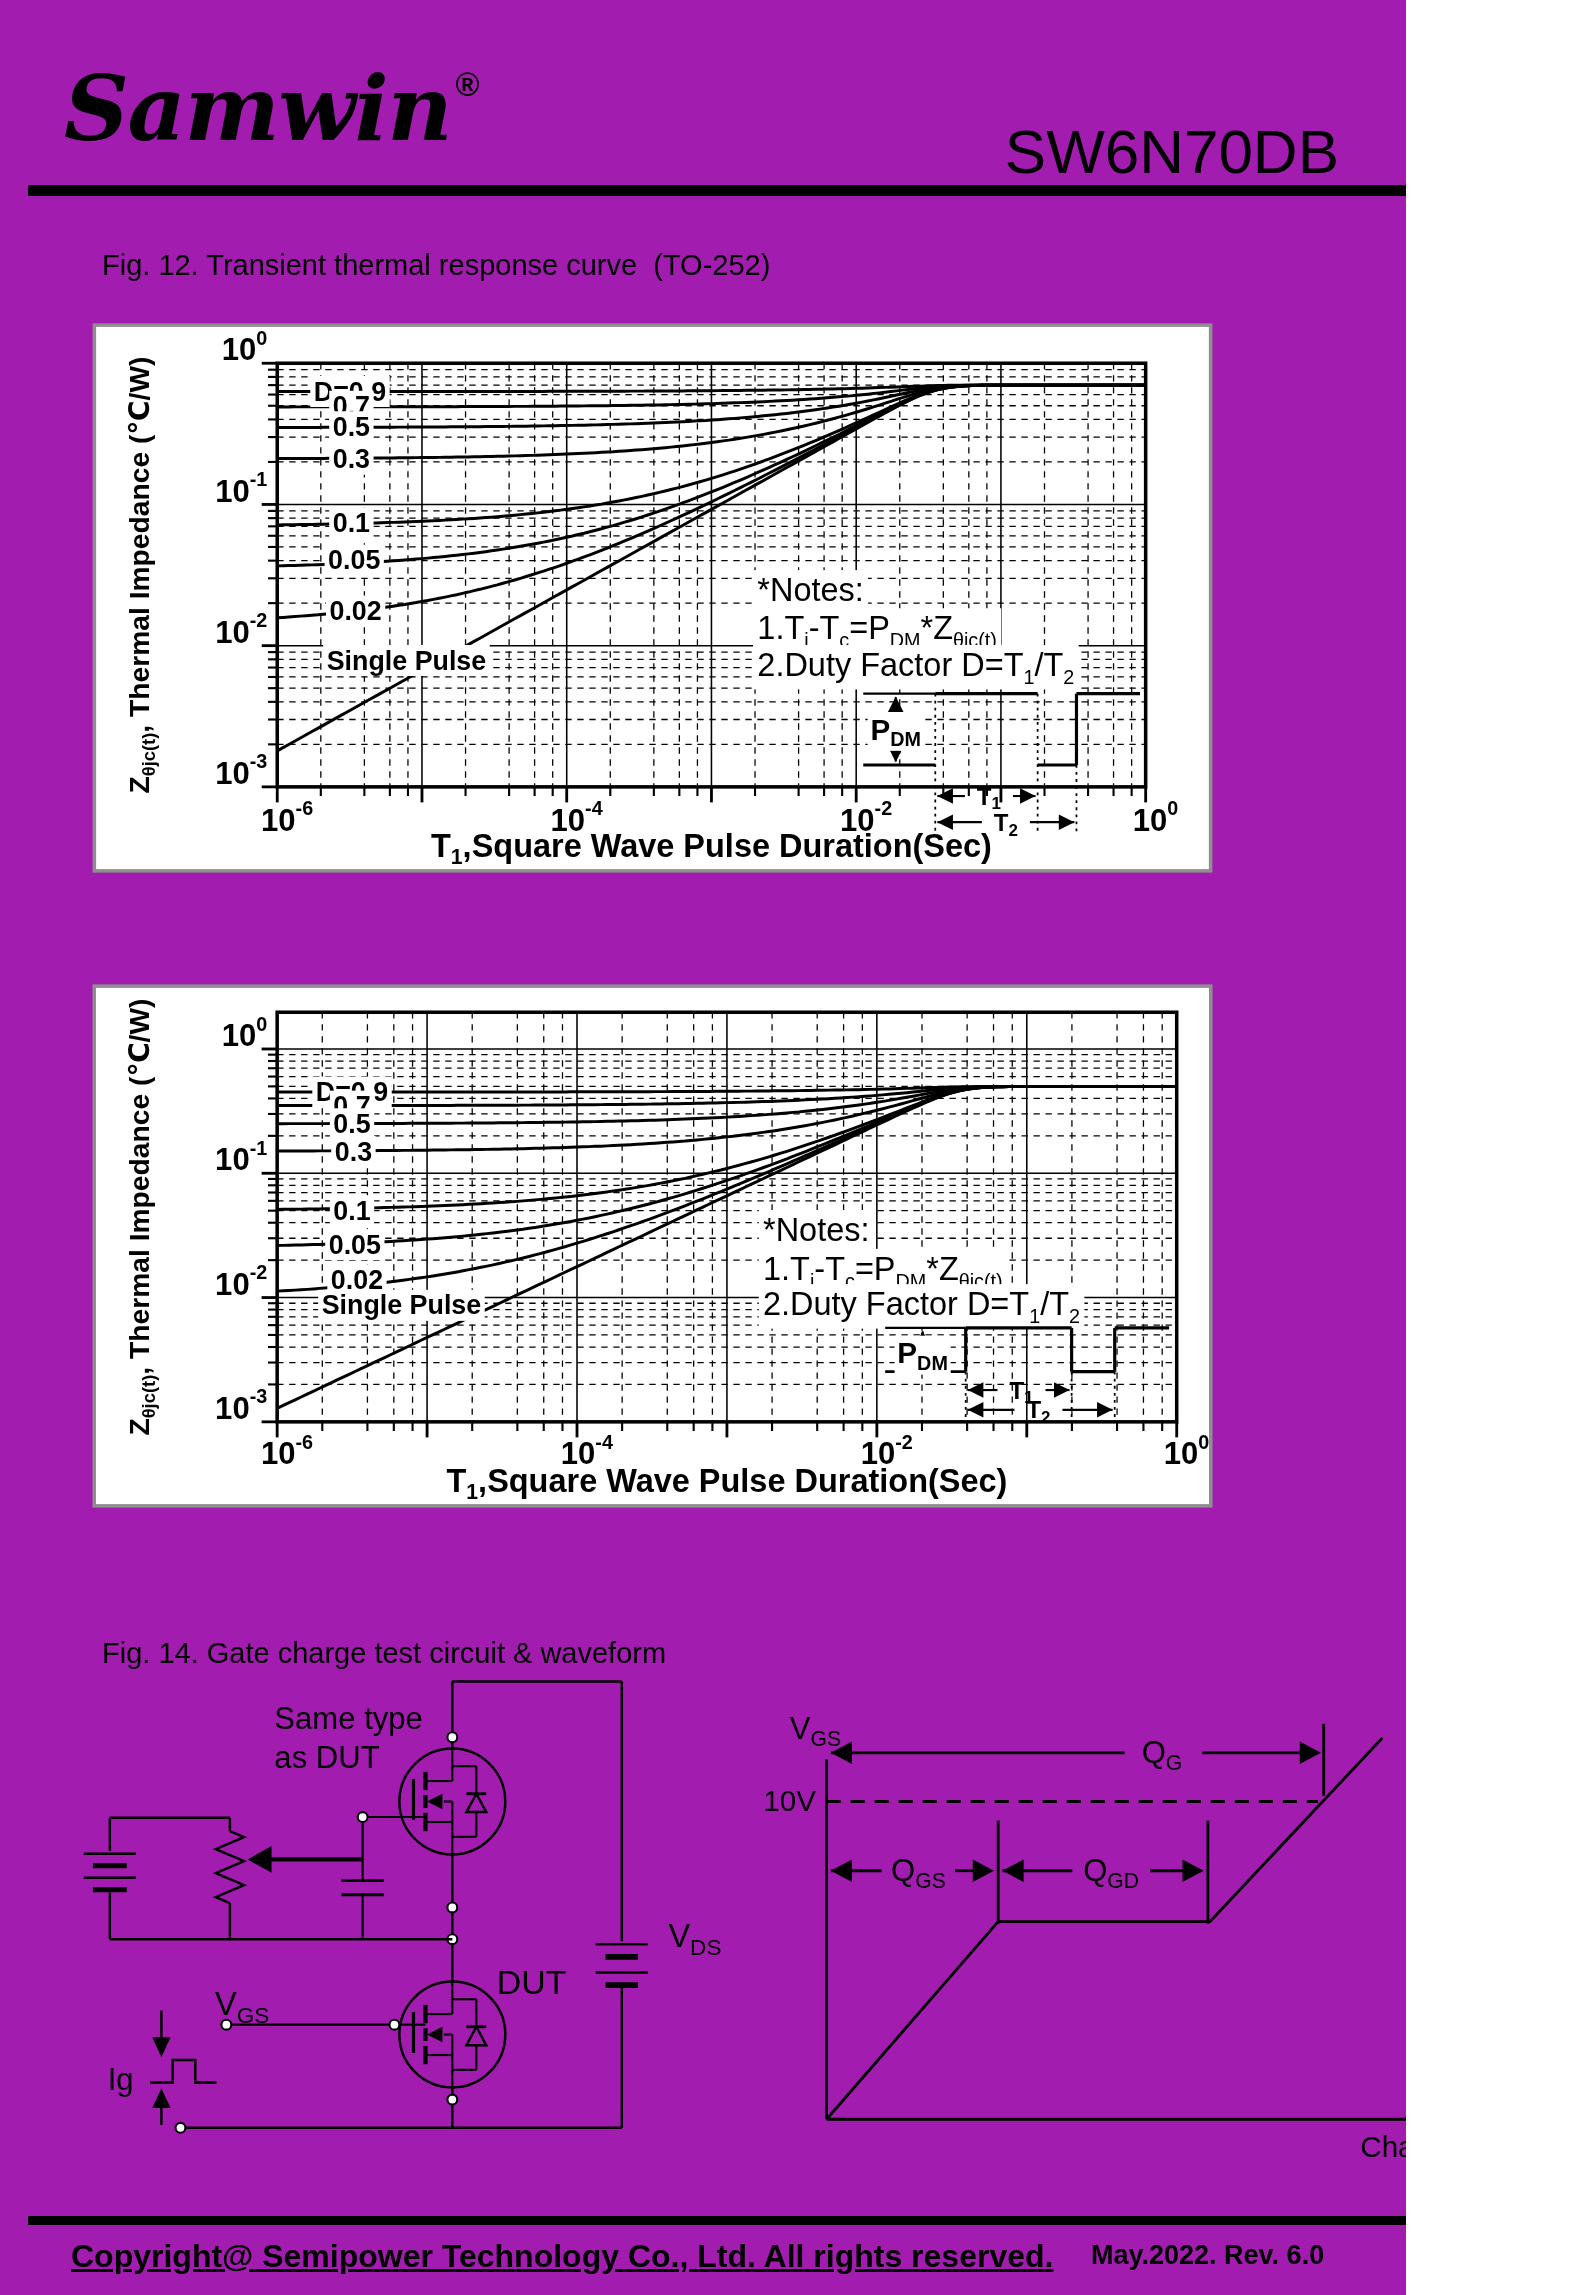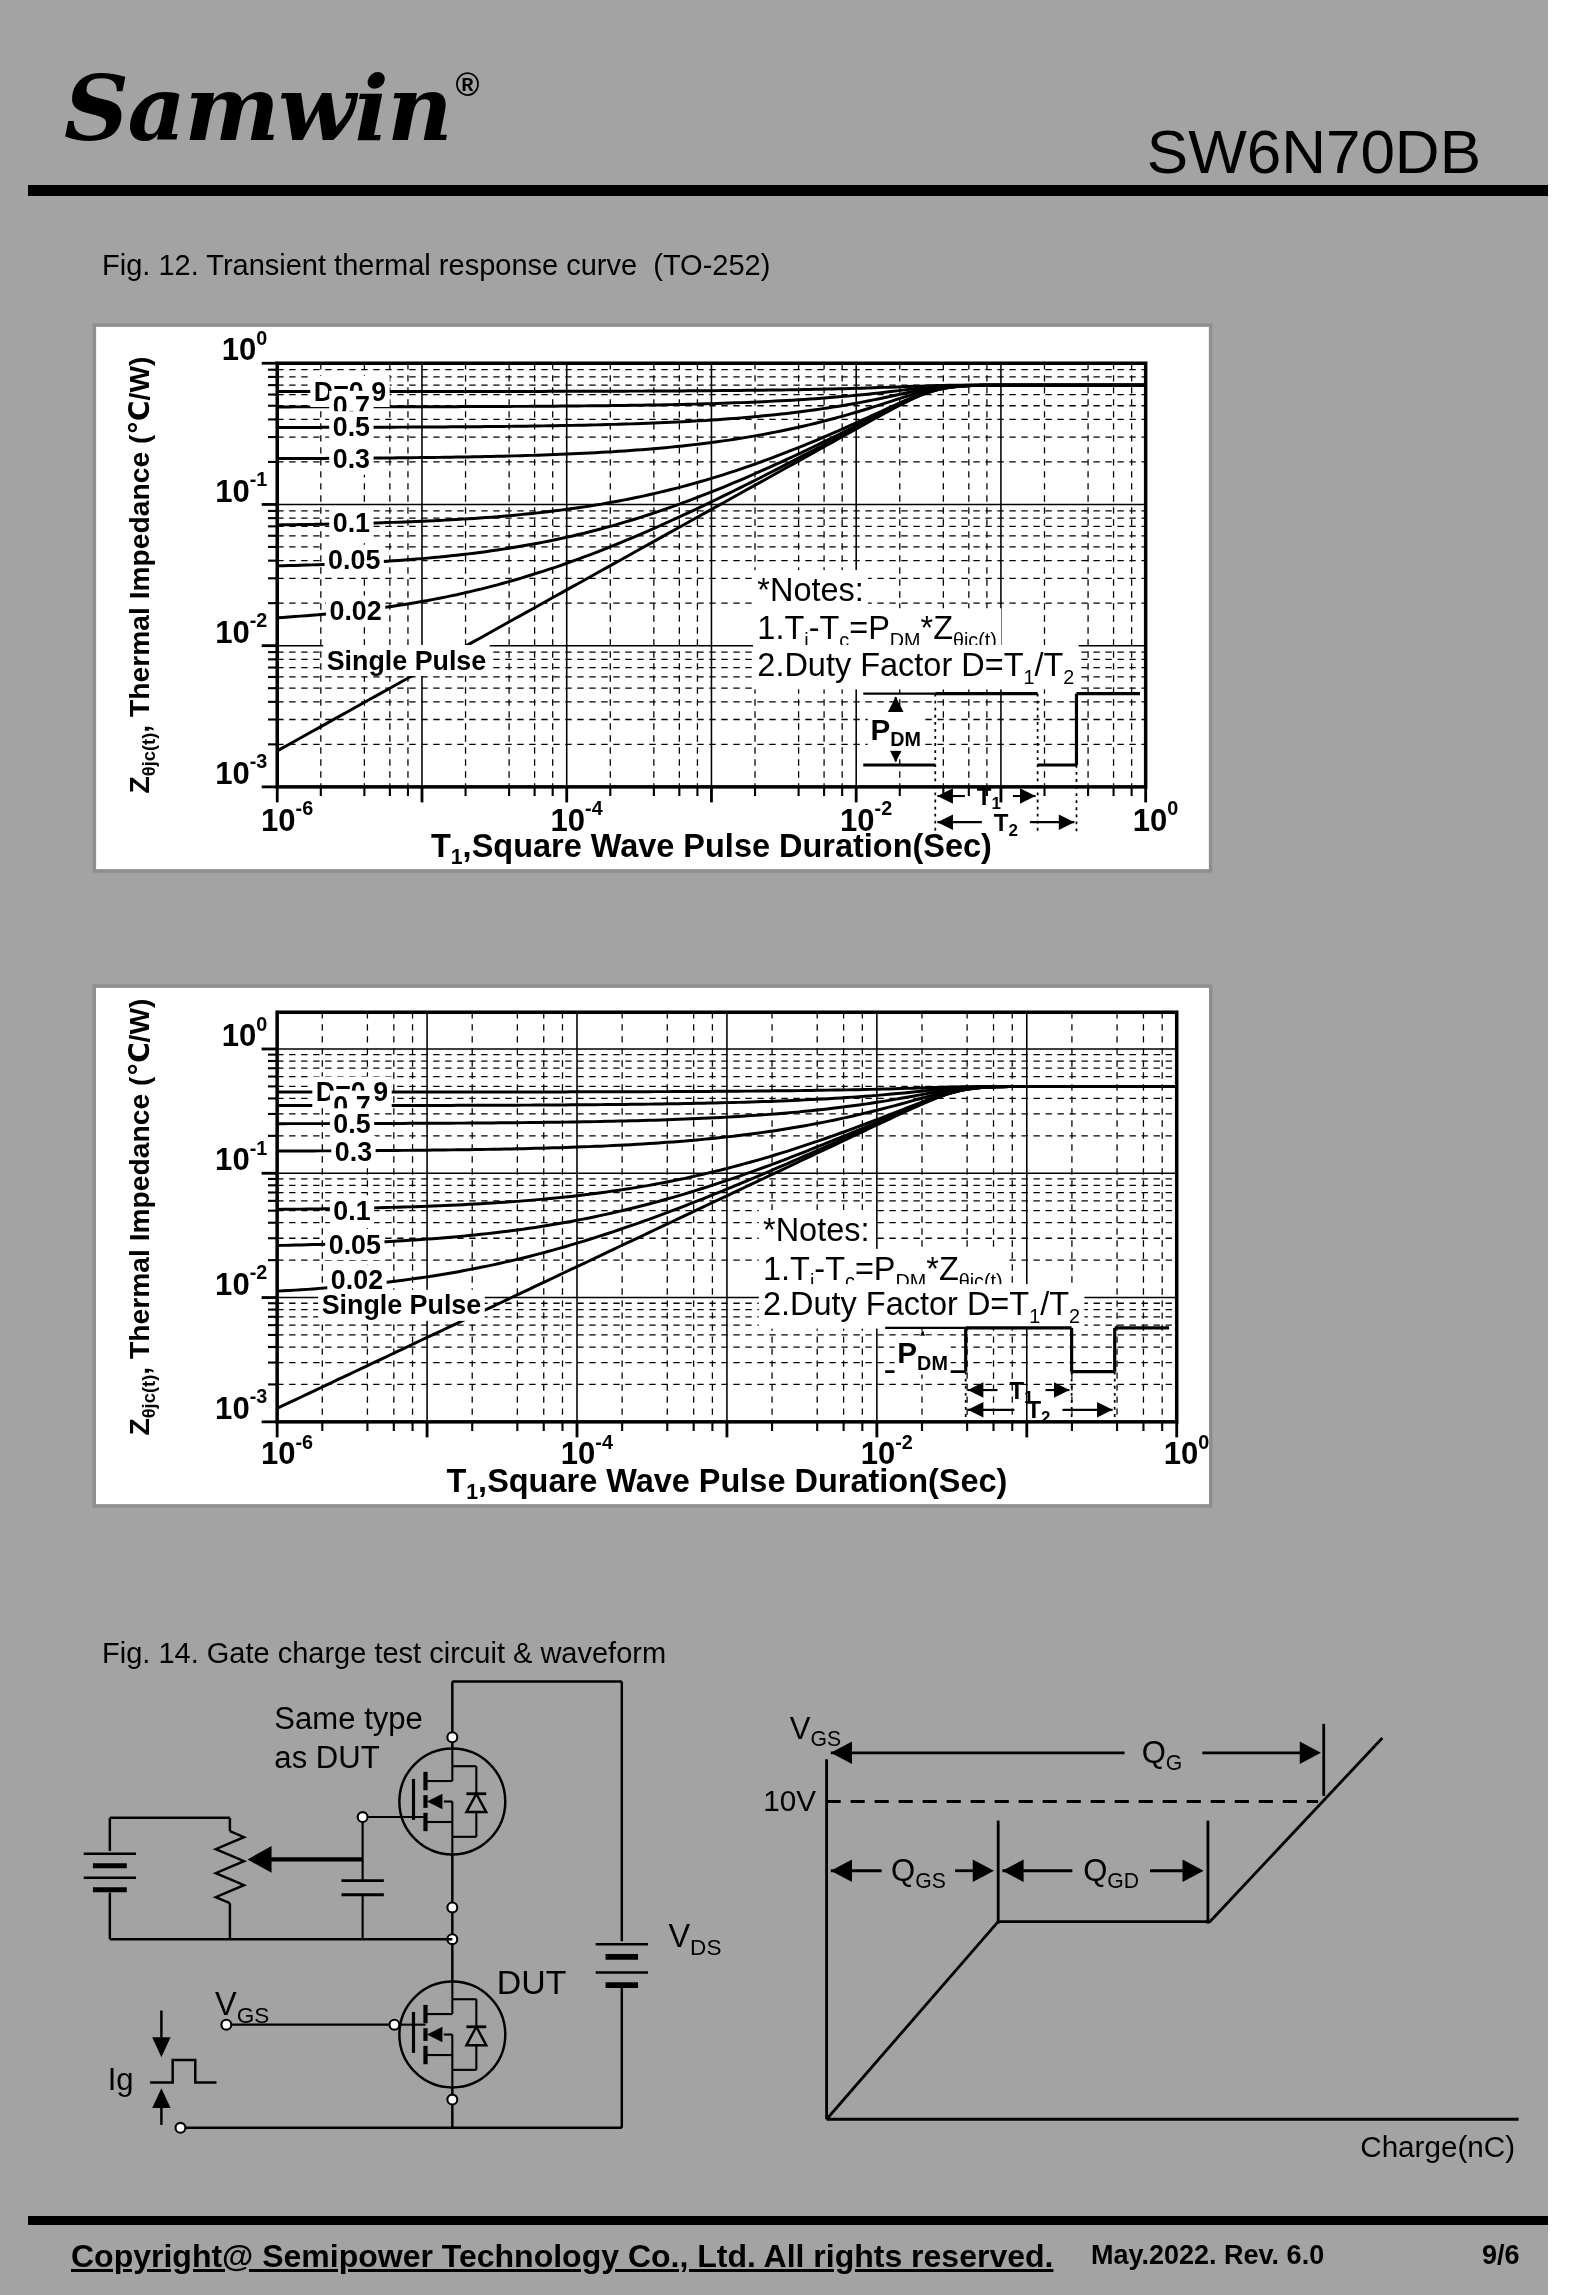--- a/index.html
+++ b/index.html
@@ -1,16 +1,16 @@
 <!DOCTYPE html>
 <html style="font-size:11.3px"><head>
 <meta charset="utf-8">
 <style>
   html,body{margin:0;padding:0;background:#fff;}
-  #page{position:relative;width:1548px;height:2295px;background:#a3a3a3;overflow:hidden;
+  #page{position:relative;width:1406px;height:2295px;background:#a21caf;overflow:hidden;
         font-family:"Liberation Sans","DejaVu Sans",sans-serif;color:#000;}
   .abs{position:absolute;}
   .logo{left:64px;top:55px;font-family:"DejaVu Serif","Liberation Serif",serif;
         font-weight:bold;font-style:italic;font-size:90px;letter-spacing:-1.4px;}
   .logo .reg{font-size:32.5px;font-style:normal;position:relative;top:-44px;left:4.2px;font-family:"Liberation Sans",sans-serif;font-weight:bold;}
   .partnum{right:67px;top:116px;font-size:62px;font-weight:normal;letter-spacing:0px;}
   .hrule{left:28px;top:185px;width:1533px;height:10.6px;background:#000;}
   .frule{left:28px;top:2216px;width:1533px;height:9.2px;background:#000;}
   .figtitle{left:102px;font-size:29px;font-weight:normal;white-space:pre;}
   #t12{top:249px;} #t13{top:910px;} #t14{top:1589px;margin-top:48px;}

